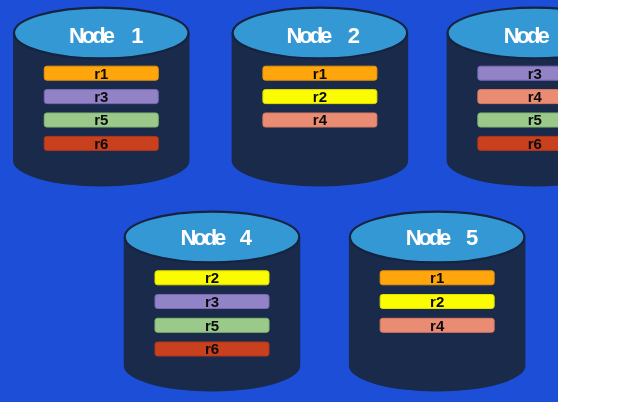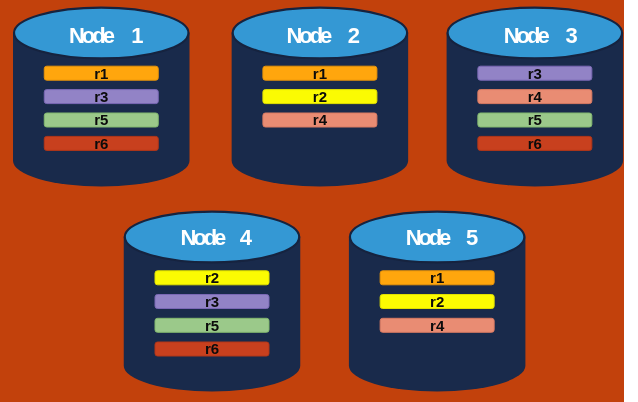--- a/index.html
+++ b/index.html
@@ -1,16 +1,16 @@
 <!DOCTYPE html>
 <html><head>
 <meta charset="utf-8">
 <style>
   html,body{margin:0;padding:0;background:#ffffff;}
-  #stage{position:relative;width:624px;height:402px;background:#c2410c;overflow:hidden;}
+  #stage{position:relative;width:558px;height:402px;background:#1d4ed8;overflow:hidden;}
   svg{position:absolute;left:0;top:0;}
   text{font-family:"Liberation Sans",sans-serif;}
 </style>
 </head>
 <body>
 <div id="stage">
 <svg width="638" height="402" viewBox="0 0 638 402" style="filter:blur(0.6px)">
   <defs>
     <g id="cyl">
 

